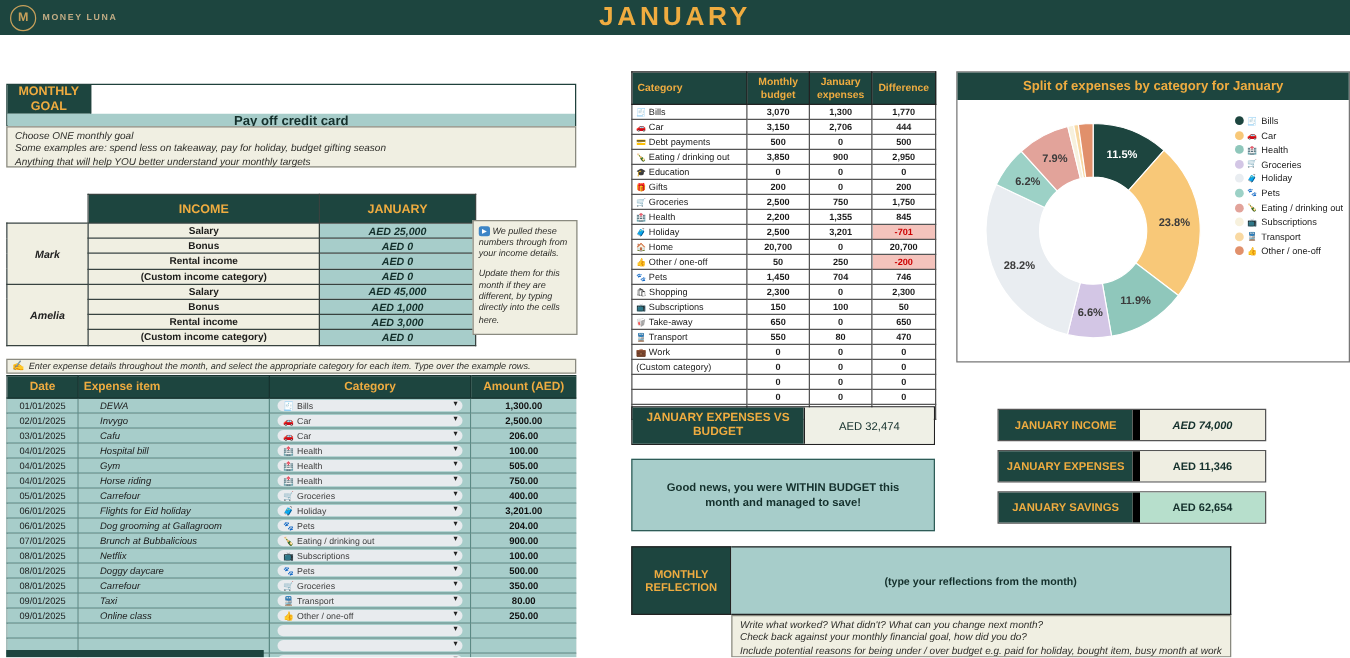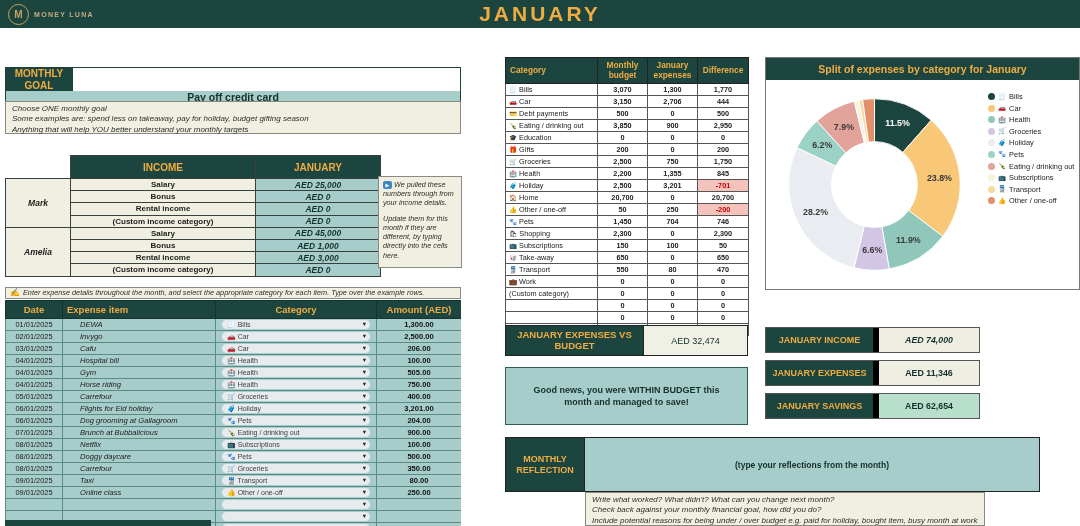--- a/index.html
+++ b/index.html
@@ -70,39 +70,39 @@
   
   .vs-row{left:505px;top:325px;width:243px;height:31px;display:flex;border:1px solid #222;box-sizing:border-box;}
   .vs-label{width:137px;background:#1d453f;color:#efac40;font-weight:800;font-size:9.5px;line-height:1.15;
     display:flex;align-items:center;justify-content:center;text-align:center;}
   .vs-value{flex:1;background:#eff0e6;display:flex;align-items:center;justify-content:center;
     font-size:9px;font-weight:400;color:#14302c;border-left:1px solid #222;}
   .good-news{left:505px;top:367px;width:243px;height:58px;background:#a7cdca;border:1px solid #2f5c57;
     display:flex;align-items:center;justify-content:center;text-align:center;font-size:9px;font-weight:800;
     color:#14302c;padding:0 14px;box-sizing:border-box;line-height:1.35;}
   
-  .refl-row{left:505px;top:437px;width:535px;height:55px;display:flex;border-radius:25px;}
+  .refl-row{left:505px;top:437px;width:480px;height:55px;display:flex;border-radius:25px;}
   .refl-label{width:80px;background:#1d453f;color:#efac40;font-weight:800;font-size:9px;line-height:1.2;
     display:flex;align-items:center;justify-content:center;text-align:center;border:1px solid #222;box-sizing:border-box;}
   .refl-value{flex:1;background:#a7cdca;border:1px solid #222;border-left:none;box-sizing:border-box;
     display:flex;align-items:center;justify-content:center;font-size:8.5px;font-weight:800;color:#14302c;}
   .refl-hint{left:585px;top:492px;width:400px;height:34px;}
   
   .chart-box{left:765px;top:57px;width:315px;height:233px;border:1px solid #777;box-sizing:border-box;background:#fff;}
   .chart-head{height:22px;background:#1d453f;color:#efac40;font-weight:800;font-size:10.5px;
     display:flex;align-items:center;justify-content:center;}
   .chart-body{position:relative;height:209px;}
   .donut-svg{position:absolute;left:6px;top:2px;}
   .legend{position:absolute;left:222px;top:13px;display:flex;flex-direction:column;gap:4.6px;}
   .leg-row{display:flex;align-items:center;gap:3px;height:7px;}
   .leg-dot{width:7px;height:7px;border-radius:50%;flex:0 0 auto;}
   .leg-emoji{font-size:6.5px;}
   .leg-label{font-size:7.4px;color:#222;white-space:nowrap;}
   
-  .sum-row{width:215px;height:26px;display:flex;border:1px solid #555;box-sizing:border-box;}
+  .sum-row{width:215px;height:26px;display:flex;border:1px solid #555;box-sizing:border-box;margin-left:33px;}
   .sum-label{width:107px;background:#1d453f;color:#efac40;font-weight:800;font-size:9px;
     display:flex;align-items:center;justify-content:center;text-align:center;}
   .sum-value{flex:1;display:flex;align-items:center;justify-content:center;font-size:8.8px;font-weight:800;
     color:#14302c;border-left:6px solid #000000;}
   .v-beige{background:#efeee2;}
   .v-italic{font-style:italic;}
   .v-mint{background:#b7dfcc;}
 </style>
 </head>
 <body>

